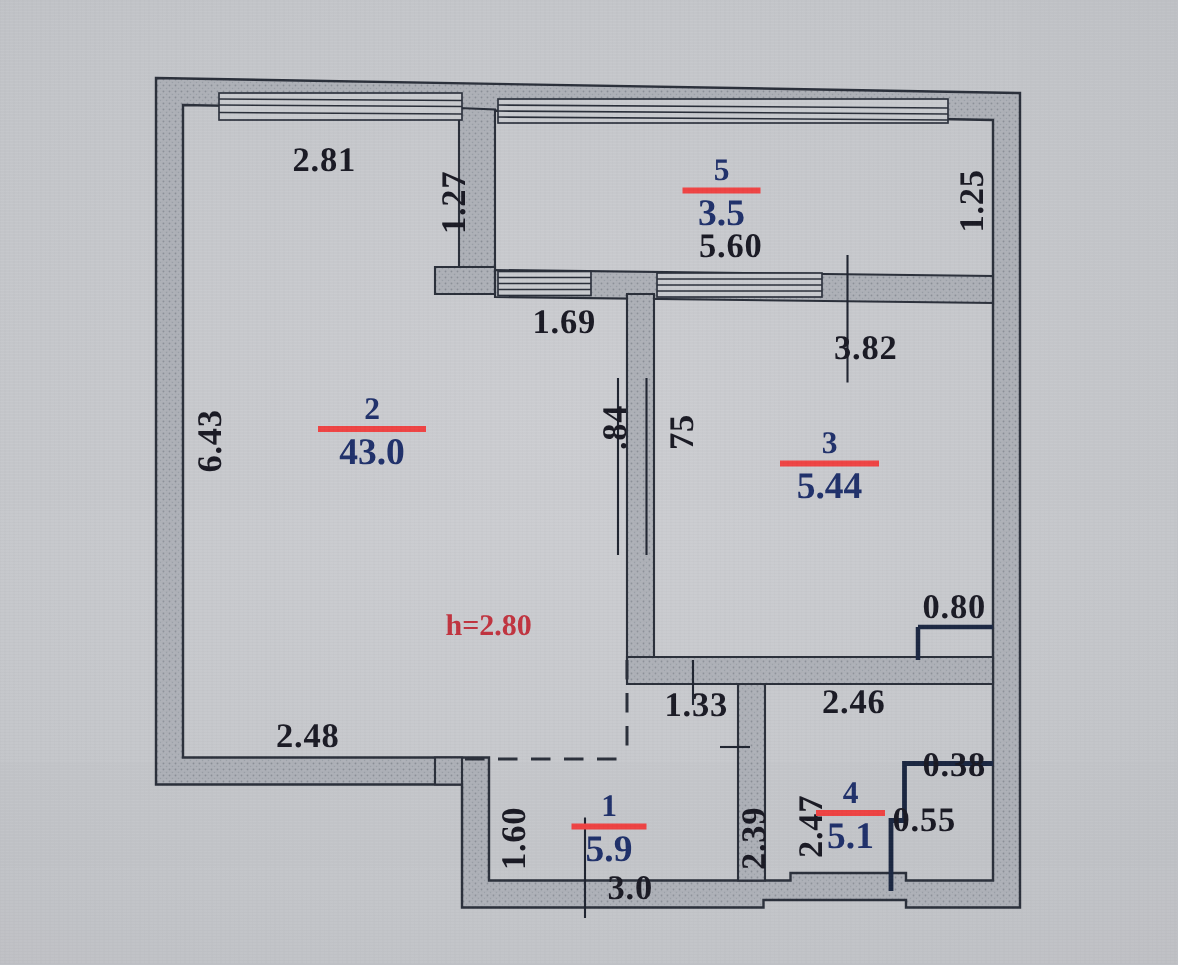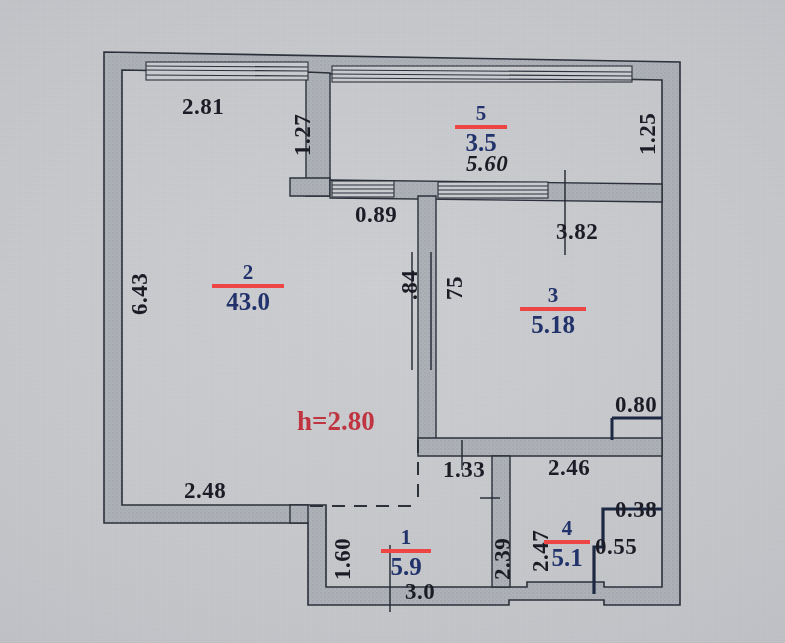--- a/index.html
+++ b/index.html
@@ -82,21 +82,21 @@
     display: block;
     font-size: 25px;
     border-top: 4px solid #ef4444;
     padding-top: 1px;
   }
   .height-lbl {
     position: absolute;
     color: #c0333f;
     font-family: "Liberation Serif", serif;
     font-weight: 700;
-    font-size: 27px;
+    font-size: 20px;
     white-space: nowrap;
   }
 </style>
 </head>
 <body>
 
 <div id="stage">
   <div id="paper"></div>
 
   <svg id="plan" viewBox="0 0 785 643">
@@ -174,25 +174,25 @@
       <line x1="565" y1="170" x2="565" y2="255"></line>
       <line x1="412" y1="252" x2="412" y2="370"></line>
       <line x1="431" y1="252" x2="431" y2="370"></line>
       <line x1="462" y1="440" x2="462" y2="470"></line>
       <line x1="390" y1="545" x2="390" y2="612"></line>
       <line x1="480" y1="498" x2="500" y2="498"></line>
     </g>
   </svg>
 
 
-  <div class="lbl" style="left:182px; top:94px;">2.81</div>
+  <div class="lbl" style="left:195px; top:94px;">2.81</div>
   <div class="lbl rot" style="left:290px; top:156px;">1.27</div>
-  <div class="lbl" style="left:466px; top:151px;font-style:italic;">5.60</div>
+  <div class="lbl" style="left:466px; top:151px;">5.60</div>
   <div class="lbl rot" style="left:635px; top:155px;">1.25</div>
-  <div class="lbl" style="left:355px; top:202px;">0.89</div>
+  <div class="lbl" style="left:355px; top:202px;">1.69</div>
   <div class="lbl" style="left:523px; top:219px;margin-left:33px;">3.82</div>
 
   <div class="lbl rot" style="left:127px; top:315px;">6.43</div>
   <div class="lbl rot" style="left:397px; top:300px;">.84</div>
   <div class="lbl rot" style="left:442px; top:300px;">75</div>
 
   <div class="lbl" style="left:615px; top:392px;text-align:center;">0.80</div>
   <div class="lbl" style="left:184px; top:478px;">2.48</div>
   <div class="lbl" style="left:443px; top:457px;">1.33</div>
   <div class="lbl" style="left:548px; top:455px;text-align:center;">2.46</div>
@@ -209,21 +209,21 @@
     <span class="area">43.0</span>
   </div>
 
   <div class="room" style="left:455px; top:103px; width:52px;">
     <span class="num">5</span>
     <span class="area">3.5</span>
   </div>
 
   <div class="room" style="left:520px; top:285px; width:66px;">
     <span class="num">3</span>
-    <span class="area">5.18</span>
+    <span class="area">5.44</span>
   </div>
 
   <div class="room" style="left:544px; top:518px; width:46px;">
     <span class="num">4</span>
     <span class="area">5.1</span>
   </div>
 
   <div class="room" style="left:381px; top:527px; width:50px;">
     <span class="num">1</span>
     <span class="area">5.9</span>

